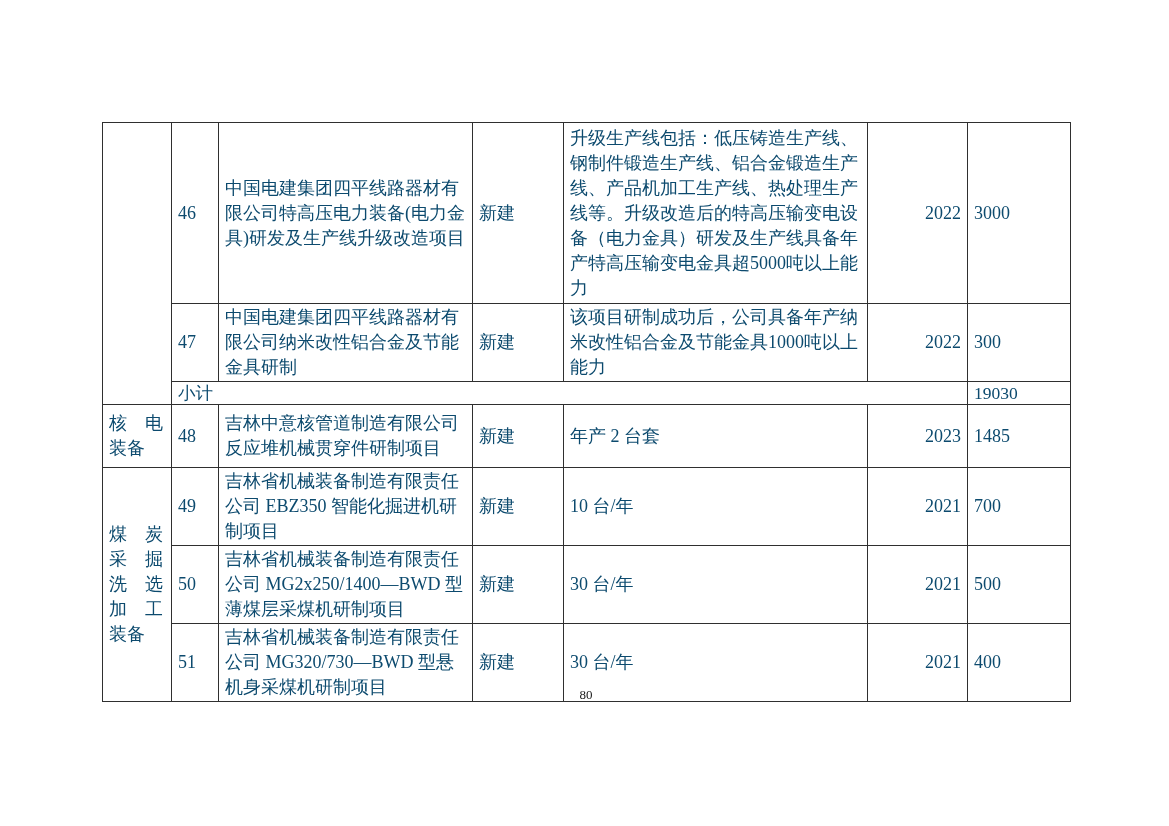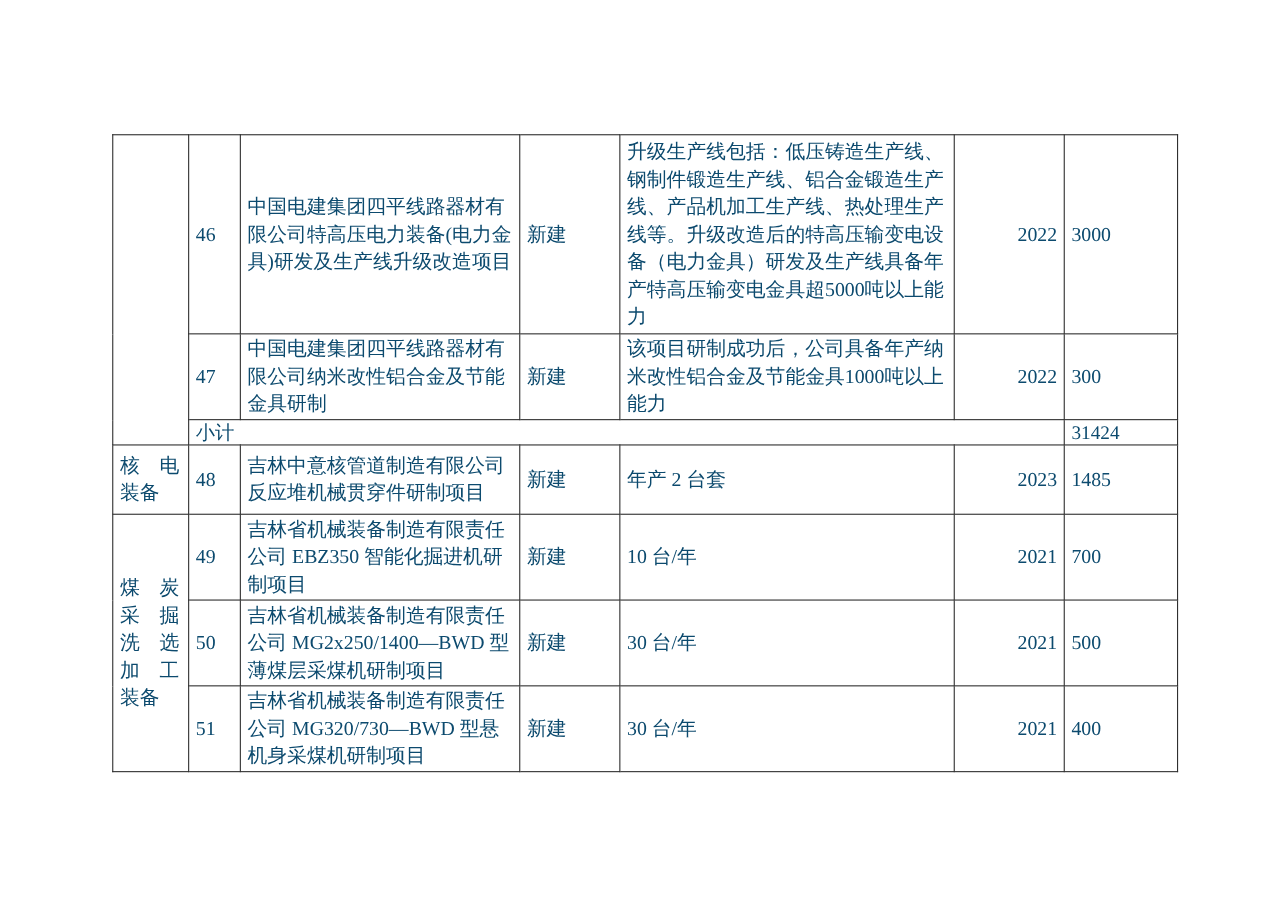--- a/index.html
+++ b/index.html
@@ -99,21 +99,21 @@
       <td class="nat">新建</td>
       <td class="desc pre">该项目研制成功后，公司具备年产纳
 米改性铝合金及节能金具1000吨以上
 能力</td>
       <td class="yr">2022</td>
       <td class="val">300</td>
     </tr>
 
     <tr class="rsub">
       <td class="no" colspan="5">小计</td>
-      <td class="val">31424</td>
+      <td class="val">19030</td>
     </tr>
 
     <tr class="r48">
       <td class="cat pre">核　电
 装备</td>
       <td class="no">48</td>
       <td class="proj pre">吉林中意核管道制造有限公司
 反应堆机械贯穿件研制项目</td>
       <td class="nat">新建</td>
       <td class="desc pre">年产 2 台套</td>
@@ -154,14 +154,15 @@
 公司 MG320/730—BWD 型悬
 机身采煤机研制项目</td>
       <td class="nat">新建</td>
       <td class="desc pre">30 台/年</td>
       <td class="yr">2021</td>
       <td class="val">400</td>
     </tr>
   </tbody>
     </table>
 
+  <div class="page-number">80</div>
 
 </div>
 
 </body></html>

